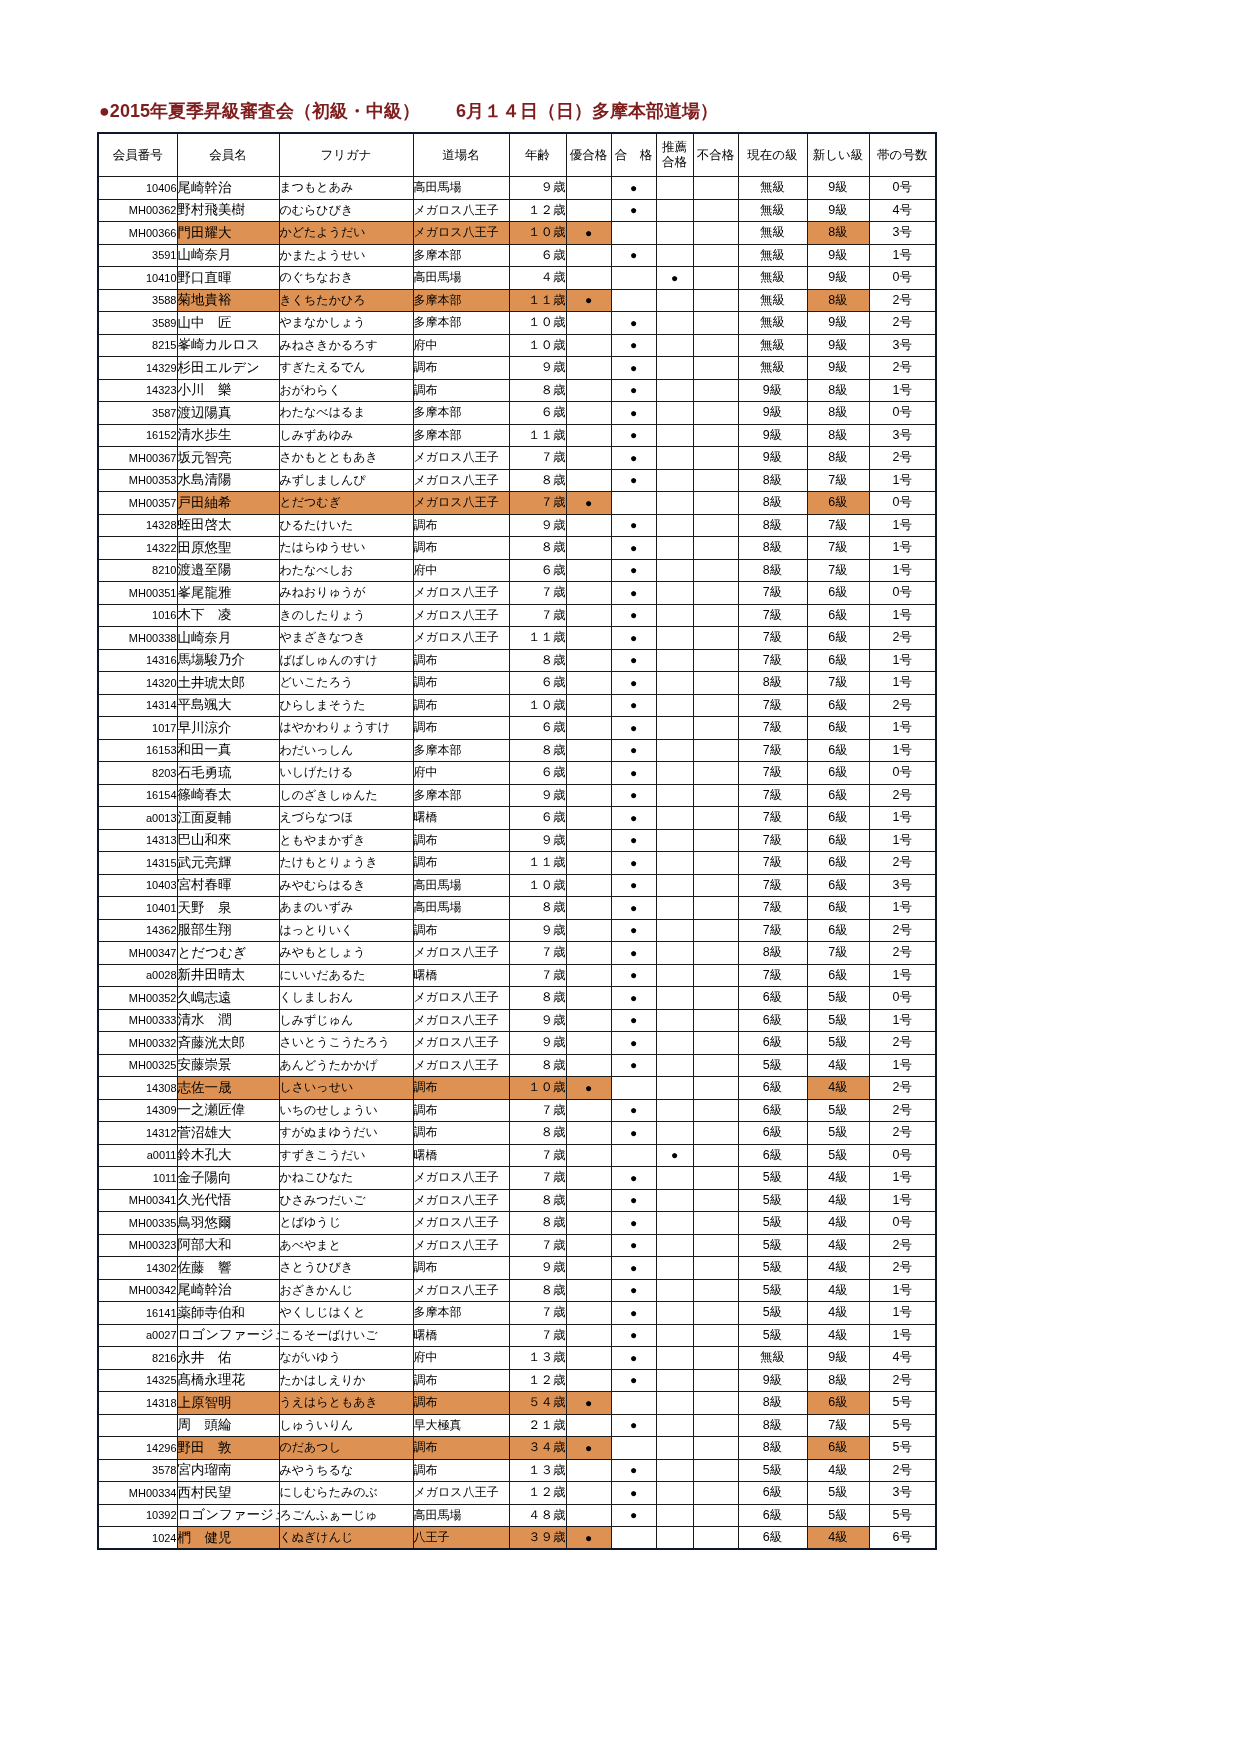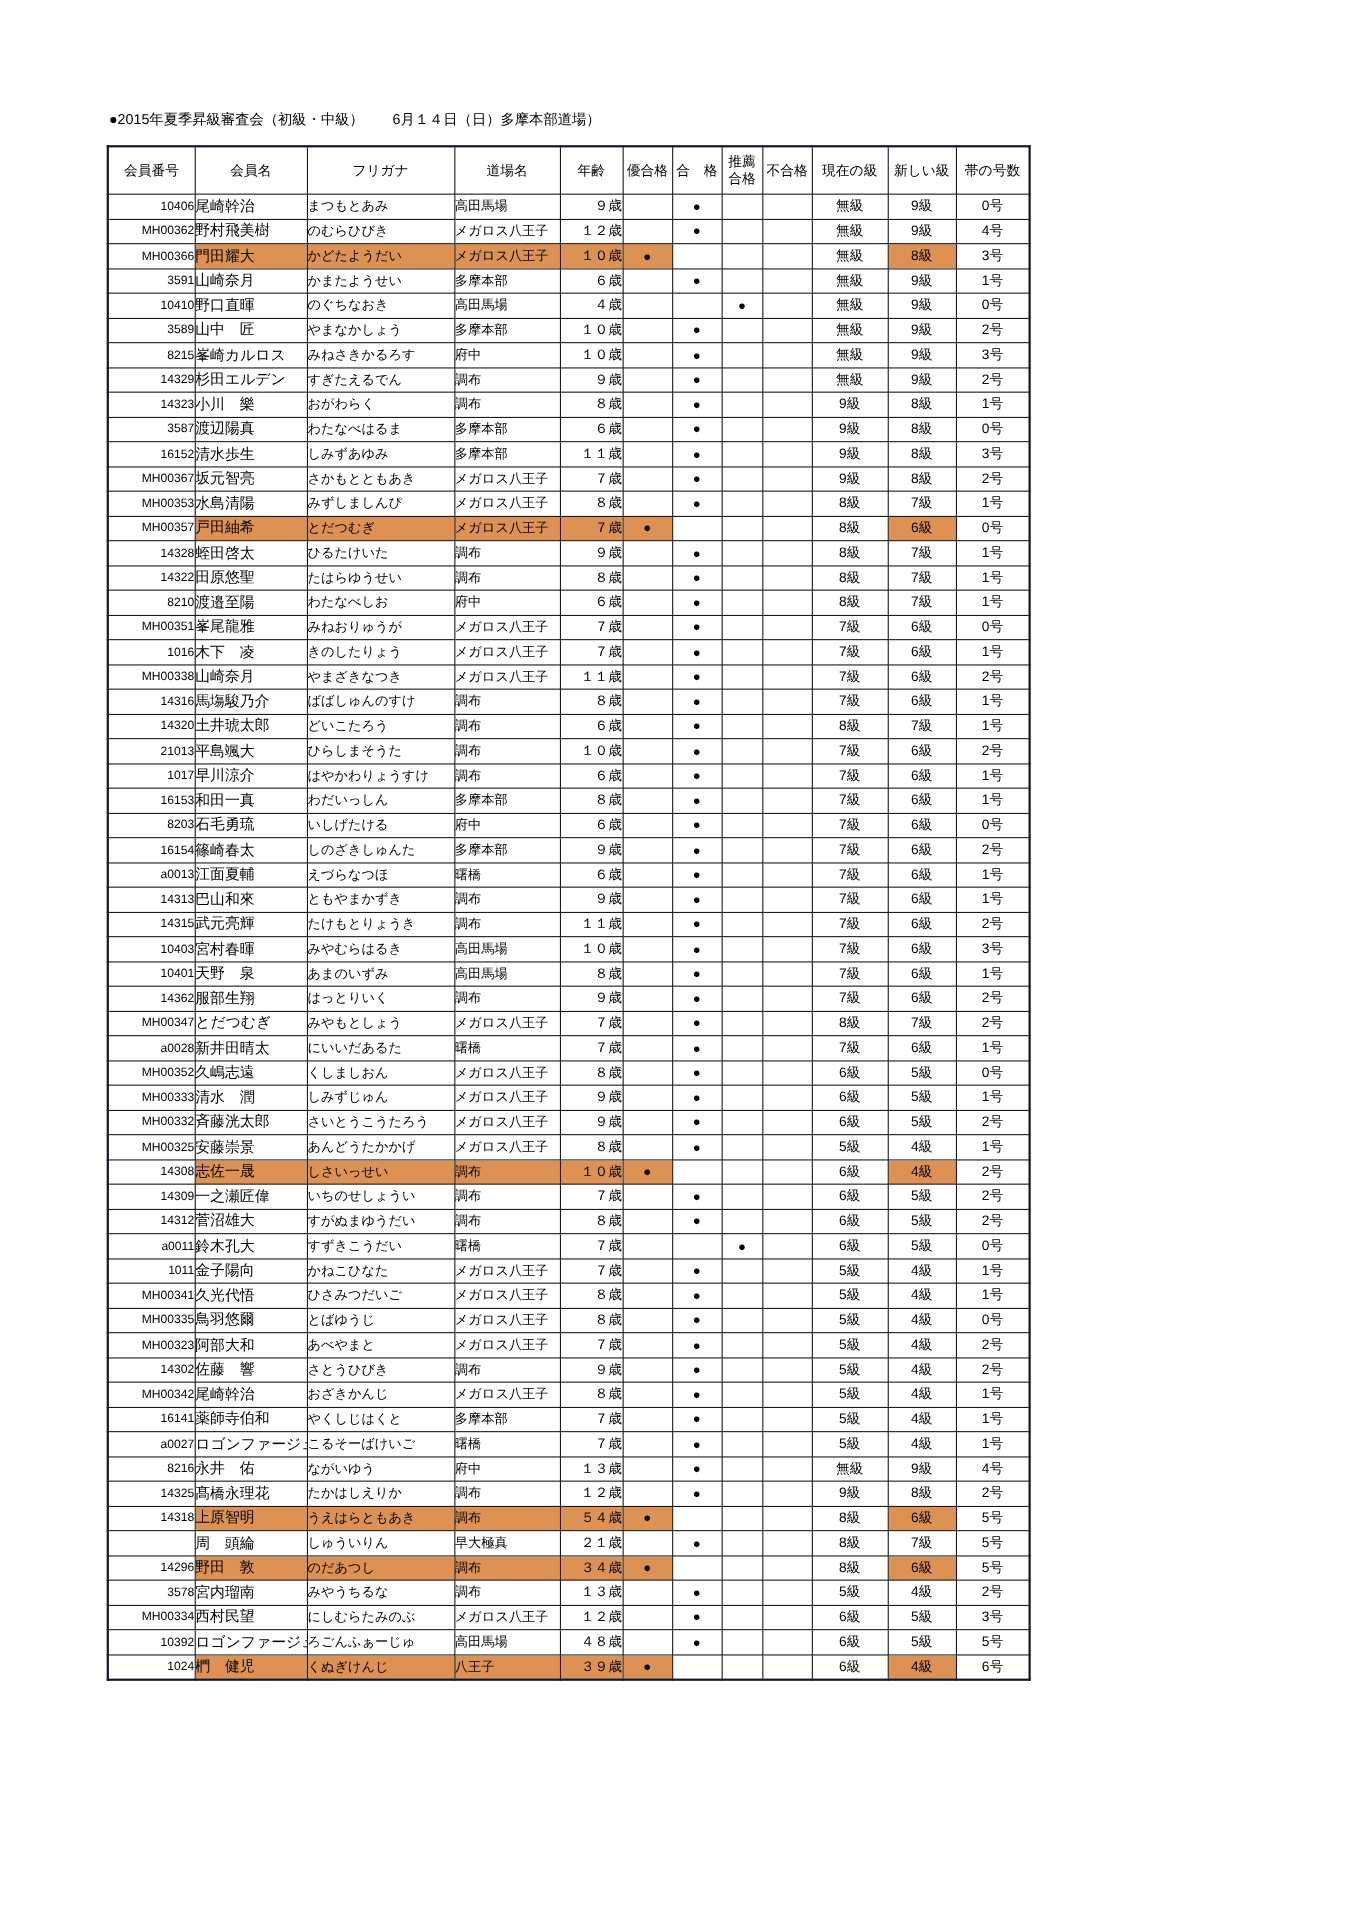--- a/index.html
+++ b/index.html
@@ -15,24 +15,25 @@
     position: relative;
     width: 1240px;
     height: 1753px;
     background: #ffffff;
     overflow: hidden;
   }
   .doc-title {
     position: absolute;
     left: 99px;
     top: 101px;
-    font-size: 13px;
+    font-size: 18px;
     line-height: 1.2;
     white-space: pre;
-    color: #000000;
+    color: #7f1d1d;
+    font-weight: bold;
   }
   table.results {
     position: absolute;
     left: 97px;
     top: 132px;
     border-collapse: collapse;
     table-layout: fixed;
     width: 838px;
     border: 2px solid #0f172a;
   }
@@ -167,20 +168,34 @@
       <td class="c-dojo">高田馬場</td>
       <td class="c-age">４歳</td>
       <td class="c-dot"></td>
       <td class="c-dot"></td>
       <td class="c-dot">●</td>
       <td class="c-dot"></td>
       <td class="c-grade">無級</td>
       <td class="c-grade">9級</td>
       <td class="c-belt">0号</td>
     </tr>
+        <tr class="hl">
+      <td class="c-id">3588</td>
+      <td class="c-name">菊地貴裕</td>
+      <td class="c-kana">きくちたかひろ</td>
+      <td class="c-dojo">多摩本部</td>
+      <td class="c-age">１１歳</td>
+      <td class="c-dot">●</td>
+      <td class="c-dot"></td>
+      <td class="c-dot"></td>
+      <td class="c-dot"></td>
+      <td class="c-grade">無級</td>
+      <td class="c-grade">8級</td>
+      <td class="c-belt">2号</td>
+    </tr>
         <tr>
       <td class="c-id">3589</td>
       <td class="c-name">山中　匠</td>
       <td class="c-kana">やまなかしょう</td>
       <td class="c-dojo">多摩本部</td>
       <td class="c-age">１０歳</td>
       <td class="c-dot"></td>
       <td class="c-dot">●</td>
       <td class="c-dot"></td>
       <td class="c-dot"></td>
@@ -406,21 +421,21 @@
       <td class="c-age">６歳</td>
       <td class="c-dot"></td>
       <td class="c-dot">●</td>
       <td class="c-dot"></td>
       <td class="c-dot"></td>
       <td class="c-grade">8級</td>
       <td class="c-grade">7級</td>
       <td class="c-belt">1号</td>
     </tr>
         <tr>
-      <td class="c-id">21013</td>
+      <td class="c-id">14314</td>
       <td class="c-name">平島颯大</td>
       <td class="c-kana">ひらしまそうた</td>
       <td class="c-dojo">調布</td>
       <td class="c-age">１０歳</td>
       <td class="c-dot"></td>
       <td class="c-dot">●</td>
       <td class="c-dot"></td>
       <td class="c-dot"></td>
       <td class="c-grade">7級</td>
       <td class="c-grade">6級</td>

